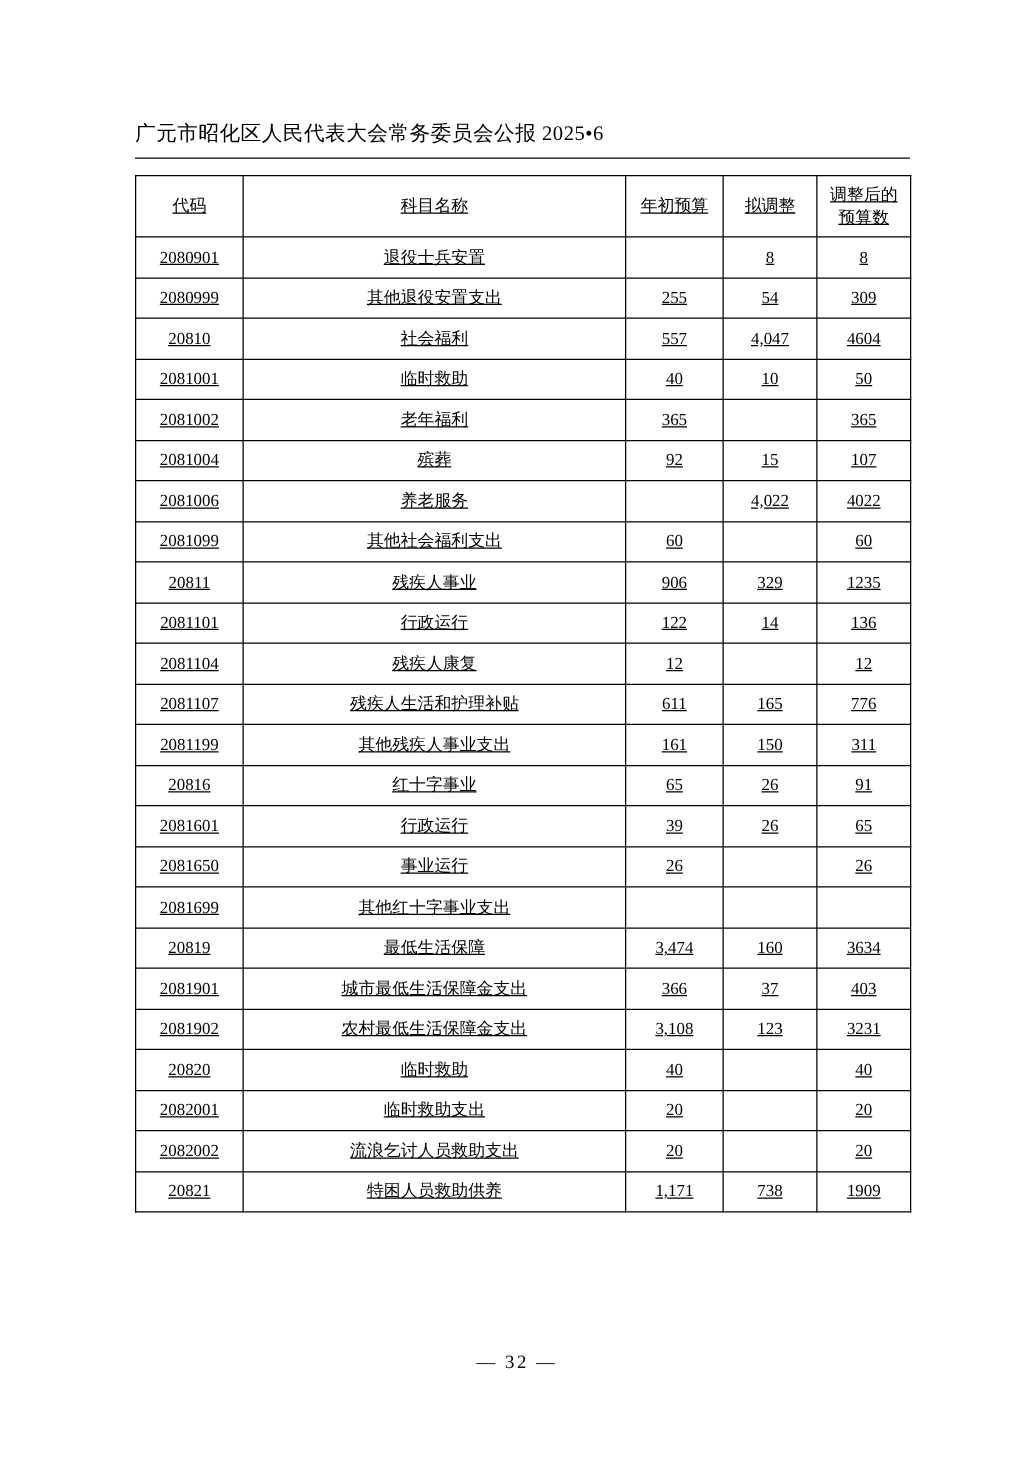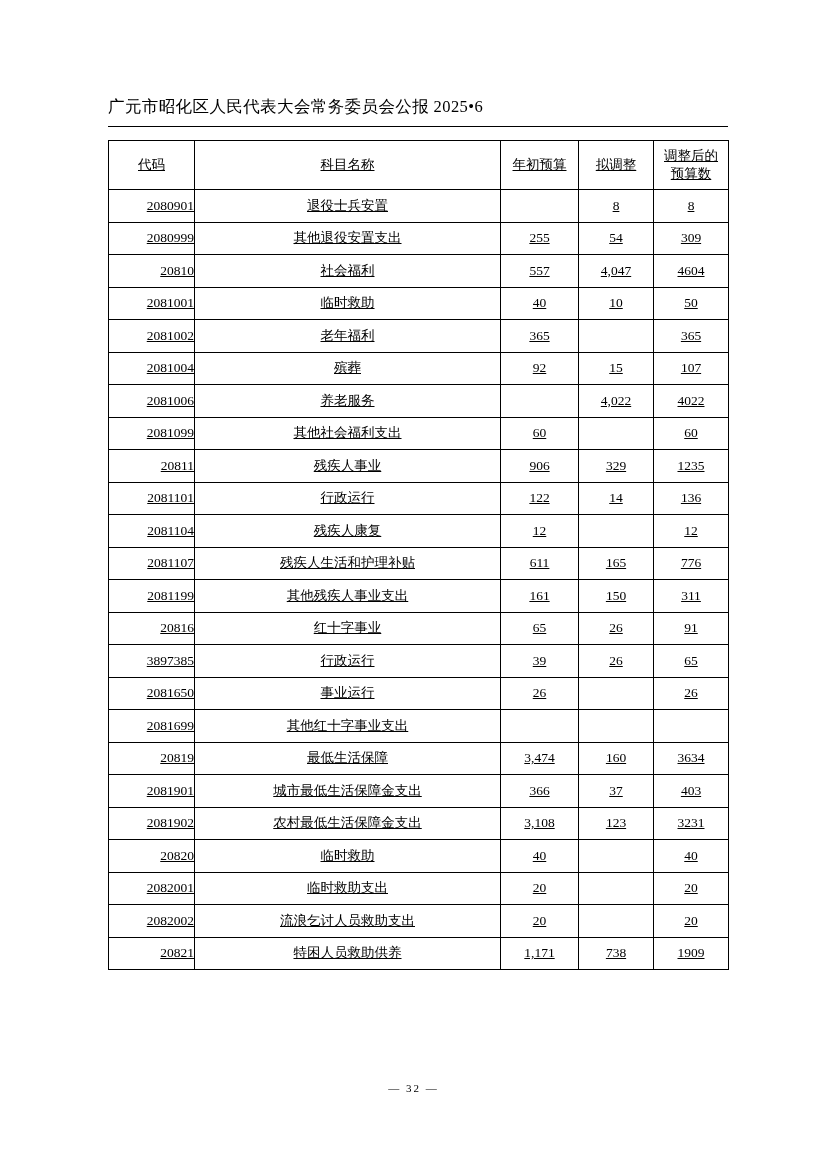--- a/index.html
+++ b/index.html
@@ -66,21 +66,21 @@
     height: 48px;
     line-height: 1.25;
   }
   col.c-code { width: 86px; }
   col.c-name { width: 306px; }
   col.c-init { width: 78px; }
   col.c-adj  { width: 75px; }
   col.c-after{ width: 75px; }
 
   td.code {
-    text-align: right;
+    text-align: center;
     padding-left: 9px;
     font-size: 13px;
   }
   td.name {
     text-align: center;
     padding-left: 11px;
     font-size: 13.5px;
   }
   td.num {
     text-align: center;
@@ -89,21 +89,21 @@
   .hdr-two-line {
     display: block;
     line-height: 1.3;
   }
   .footer {
     position: absolute;
     left: 0;
     top: 1082px;
     width: 827px;
     text-align: center;
-    font-size: 11px;
+    font-size: 15px;
     letter-spacing: 2px;
   }
   .footer .pg {
     display: inline-block;
     padding: 0 6px;
   }
 </style>
 </head>
 <body>
 
@@ -226,21 +226,21 @@
             <td class="num">311</td>
           </tr>
           <tr>
             <td class="code">20816</td>
             <td class="name">红十字事业</td>
             <td class="num">65</td>
             <td class="num">26</td>
             <td class="num">91</td>
           </tr>
           <tr>
-            <td class="code">3897385</td>
+            <td class="code">2081601</td>
             <td class="name">行政运行</td>
             <td class="num">39</td>
             <td class="num">26</td>
             <td class="num">65</td>
           </tr>
           <tr>
             <td class="code">2081650</td>
             <td class="name">事业运行</td>
             <td class="num">26</td>
             <td class="num"></td>

